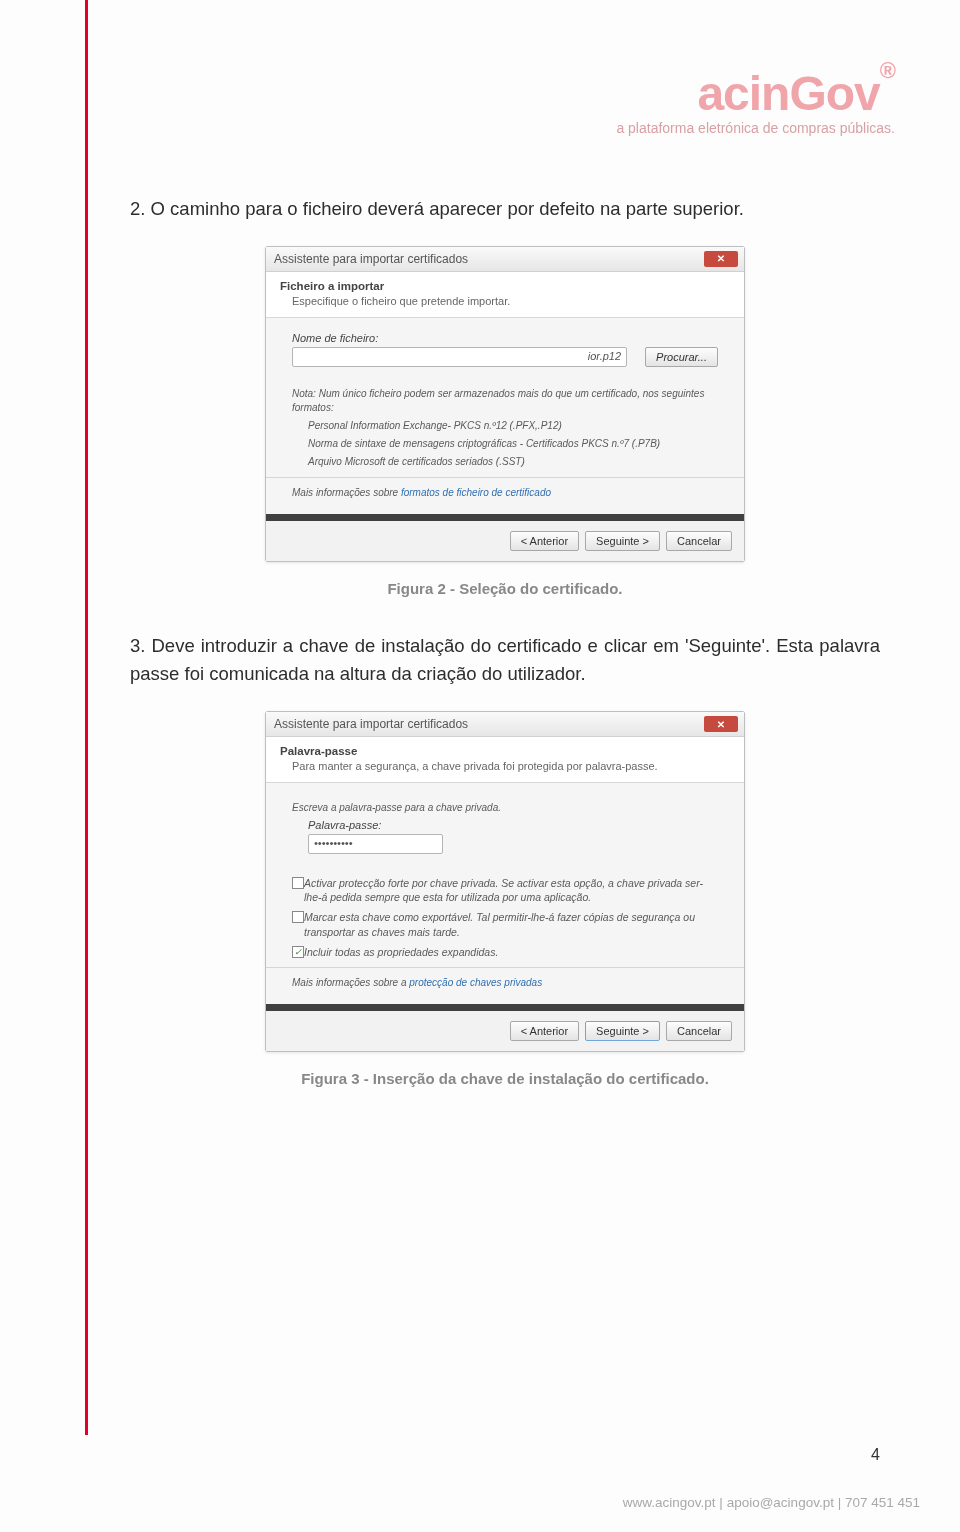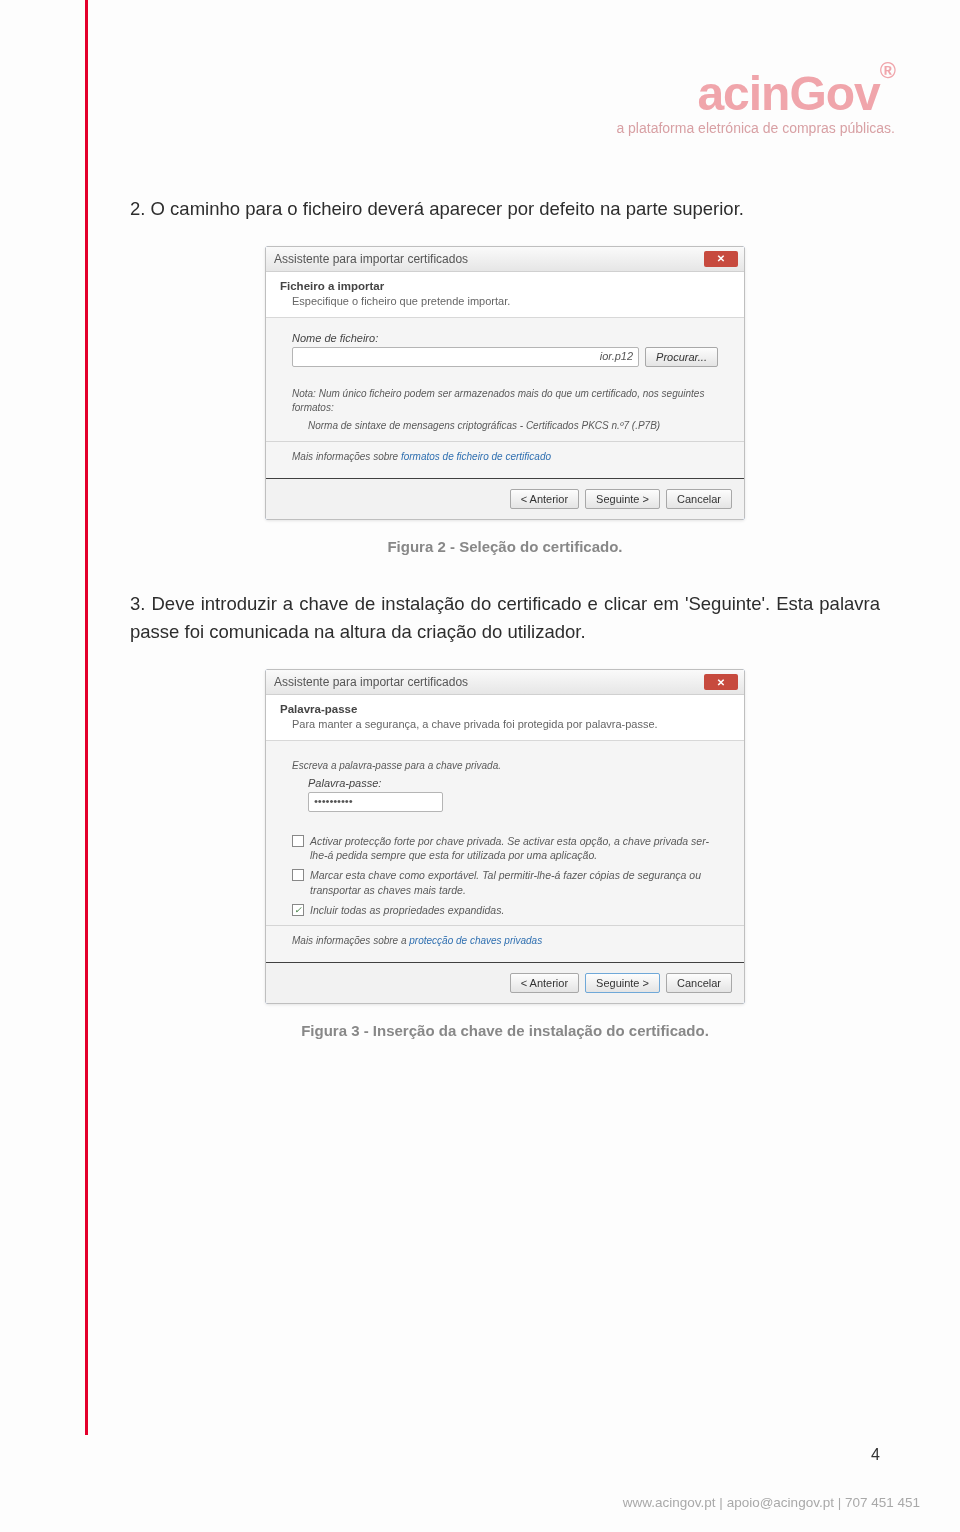--- a/index.html
+++ b/index.html
@@ -115,21 +115,21 @@
   }
   .dialog-body {
     padding: 14px 26px 10px 26px;
     background: #f5f5f5;
     font-style: italic;
   }
   .field-label {
     font-size: 11px;
     margin-bottom: 3px;
   }
-  .row { display: flex; align-items: center; gap: 6px; margin-bottom: 8px; }
+  .row { display: flex; align-items: center; gap: 18px; margin-bottom: 8px; }
   .input {
     flex: 1;
     height: 20px;
     border: 1px solid #b5b5b5;
     background: #fff;
     padding: 2px 5px;
     font-size: 11px;
     color: #555;
     border-radius: 2px;
   }
@@ -143,30 +143,29 @@
     color: #333;
     cursor: pointer;
   }
   .btn.primary { border-color: #6fa8d8; }
   .small-text { font-size: 10px; color: #5a5a5a; line-height: 1.4; margin: 4px 0; }
   .indent { margin-left: 16px; }
   .link { color: #2f6fb0; cursor: pointer; }
   .hr { height:1px; background:#d5d5d5; margin:8px -26px; }
   .dialog-footer {
     background: #f2f2f2;
-    border-top: 1px solid #404040;
+    border-top: 7px solid #404040;
     padding: 10px 12px;
     display: flex;
     justify-content: flex-end;
     gap: 6px;
   }
   .cb-row {
     display: flex;
     align-items: flex-start;
-    gap: 6px;
     margin: 6px 0;
     font-size: 10.5px;
     color: #5a5a5a;
     line-height: 1.35;
   }
   .cb {
     width: 12px;
     height: 12px;
     border: 1px solid #888;
     background: #fff;
@@ -225,21 +224,23 @@
     <div class="dialog-body">
       <div class="field-label">Nome de ficheiro:</div>
       <div class="row">
         <div class="input" style="text-align:right;">
           <span>ior.p12</span>
         </div>
         <div class="btn">Procurar...</div>
       </div>
       <div class="spacer-sm"></div>
       <div class="small-text">Nota: Num único ficheiro podem ser armazenados mais do que um certificado, nos seguintes formatos:</div>
+      <div class="small-text indent">Personal Information Exchange- PKCS n.º12 (.PFX,.P12)</div>
       <div class="small-text indent">Norma de sintaxe de mensagens criptográficas - Certificados PKCS n.º7 (.P7B)</div>
+      <div class="small-text indent">Arquivo Microsoft de certificados seriados (.SST)</div>
       <div class="hr"></div>
       <div class="small-text">
         <span>Mais informações sobre </span><span class="link">formatos de ficheiro de certificado</span>
       </div>
     </div>
     <div class="dialog-footer">
       <div class="btn">&lt; Anterior</div>
       <div class="btn">Seguinte &gt;</div>
       <div class="btn">Cancelar</div>
     </div>

